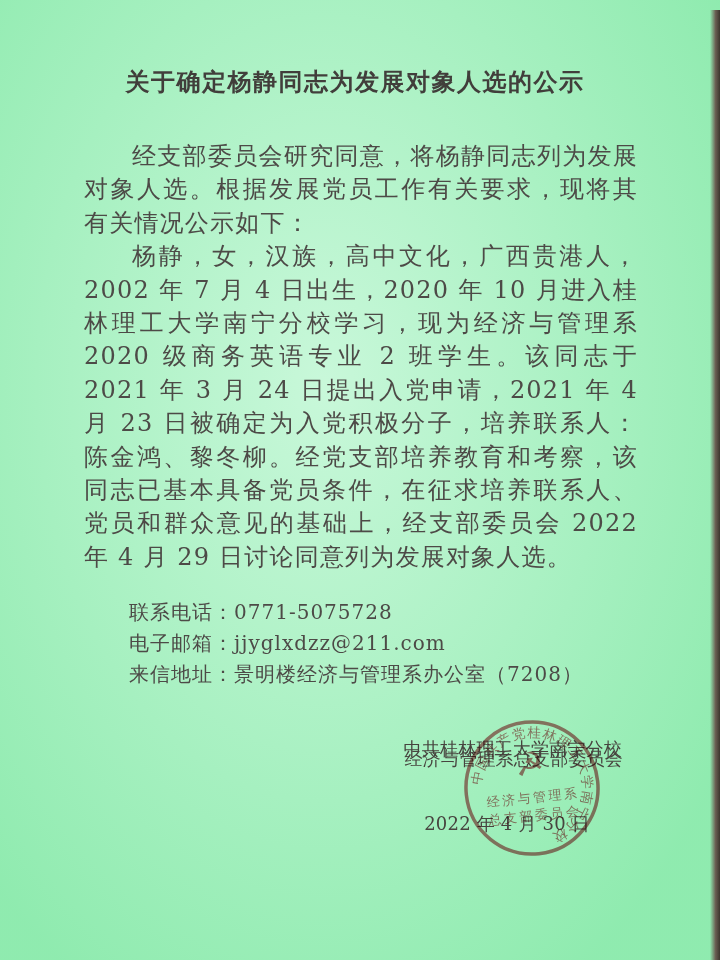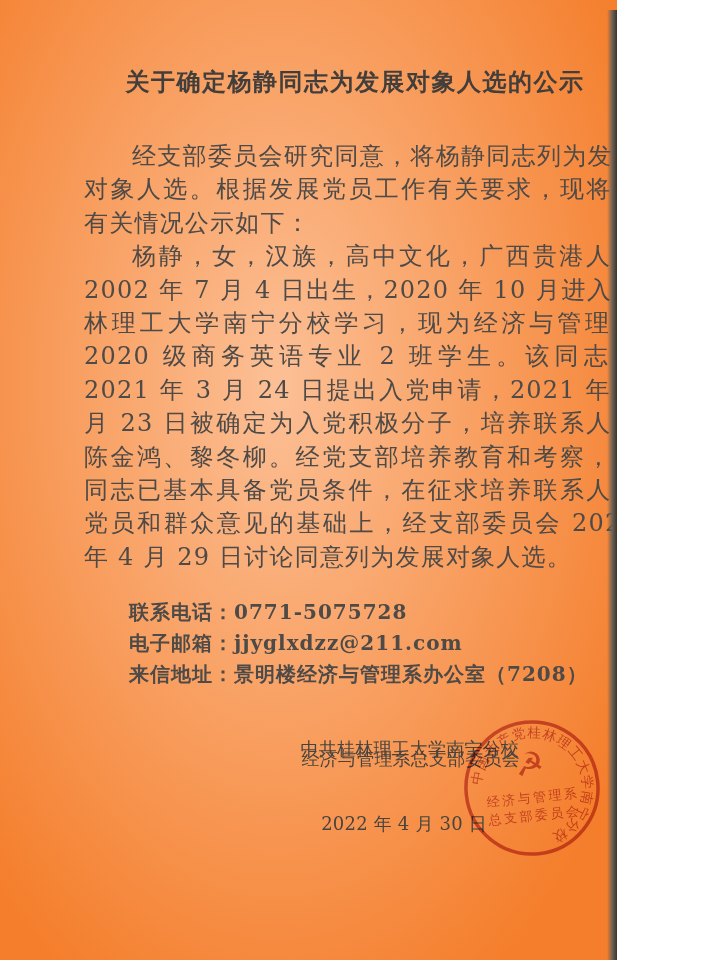--- a/index.html
+++ b/index.html
@@ -1,19 +1,19 @@
 <!DOCTYPE html>
 <html><head>
 <meta charset="utf-8">
 <style>
   html,body { margin:0; padding:0; }
   .page {
     position:relative;
-    width:617px; height:960px;
-    background:#f97316;
+    width:720px; height:960px;
+    background:#86efac;
     font-family:"DejaVu Serif","Liberation Serif",serif;
     color:#4d4a47;
     overflow:hidden;
   }
   .paper-tone {
     position:absolute; inset:0;
     background:radial-gradient(ellipse at 45% 40%, rgba(255,255,255,.55), rgba(210,205,198,.12) 85%);
     pointer-events:none;
   }
   .edge-shadow {
@@ -27,21 +27,21 @@
     color:#413e3b;
   }
   .body-text {
     position:absolute; top:140px; left:84px; width:554px;
     font-size:24px; line-height:33.4px; letter-spacing:1.2px;
     text-align:justify;
   }
   .body-text p { margin:0; text-indent:2em; }
   .contact {
     position:absolute; top:597px; left:129px;
-    font-size:20px; line-height:30.8px; letter-spacing:1px;font-weight:bold;
+    font-size:20px; line-height:30.8px; letter-spacing:1px;
   }
   .contact .line { white-space:nowrap; }
   .sig-line {
     position:absolute; white-space:nowrap;
     font-size:18px; letter-spacing:0.2px; color:#47443f;
   }
   .sig-org1 { top:737px; right:98px; }
   .sig-org2 { top:747px; right:97px; }
   .sig-date { top:812px; right:130px; }
   .seal {

